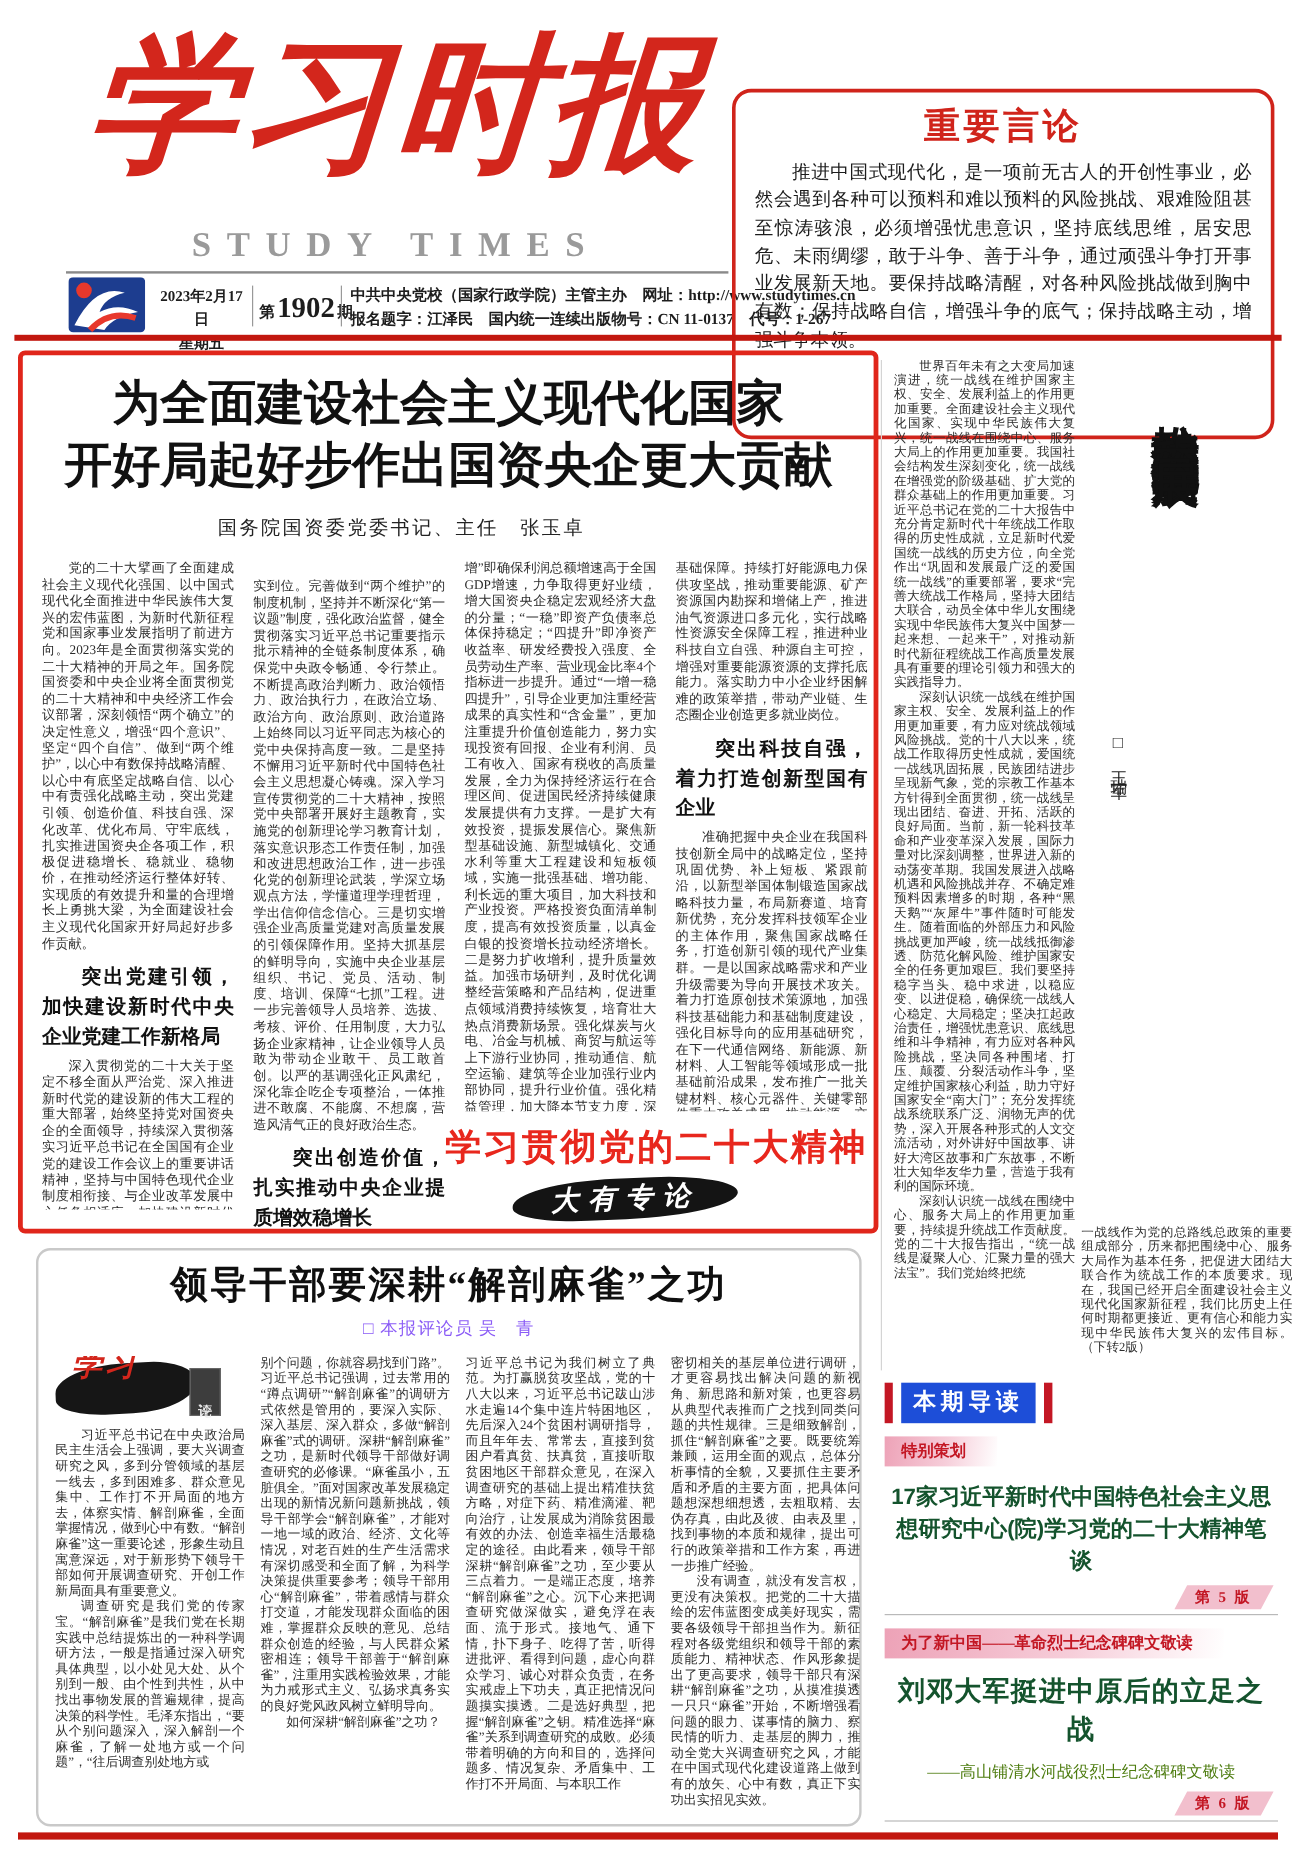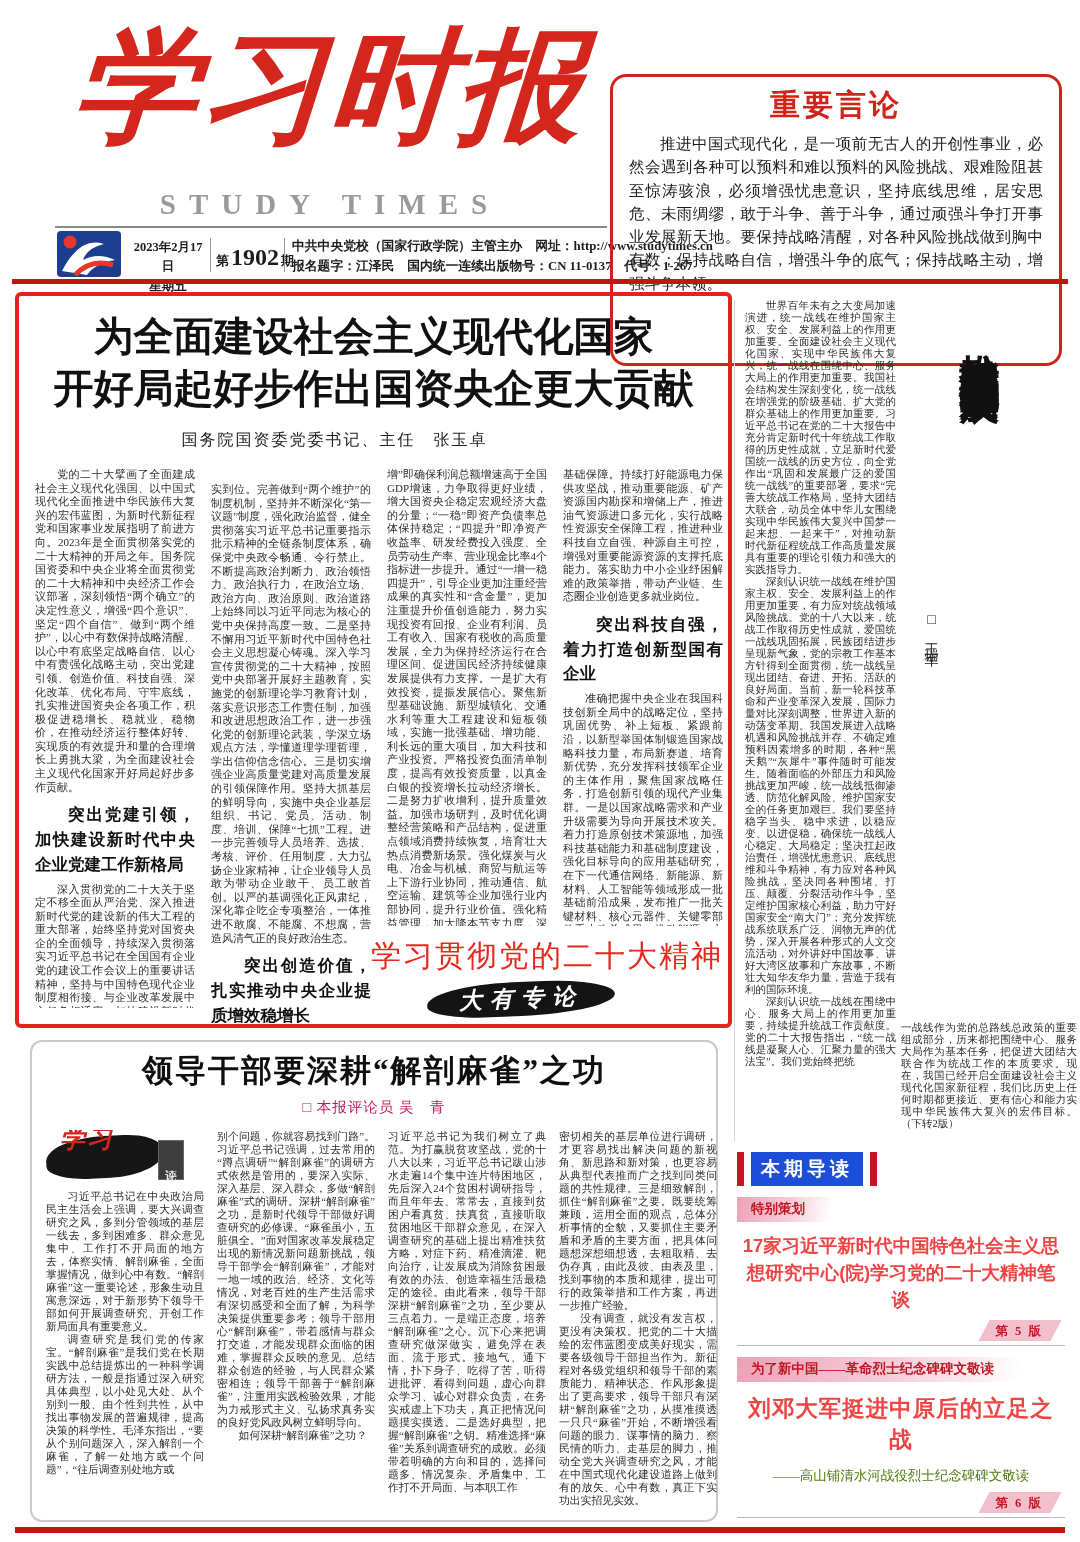--- a/index.html
+++ b/index.html
@@ -33,59 +33,59 @@
   .lead-byline{left:0;top:134px;width:583px;text-align:center;font-size:16px;letter-spacing:2px;color:#222;margin-left:24px;}
   .col{box-sizing:border-box;overflow:hidden;text-align:justify;font-size:11px;line-height:13.6px;color:#2c2c2c;}
   .para{text-indent:2em;}
   .para.cont{text-indent:0;}
   .subhead{font-family:"Liberation Sans","DejaVu Sans",sans-serif;font-weight:700;font-size:16.5px;
            line-height:1.5;margin:8px 0 6px;text-indent:2em;text-align:justify;color:#111;}
   .lead-col1{left:16px;top:172px;width:160px;height:540px;}
   .lead-col2{left:192px;top:187px;width:160px;height:540px;}
   .lead-col3{left:368px;top:172px;width:160px;height:458px;}
   .lead-col4{left:544px;top:172px;width:160px;height:458px;}
-  .lead-banner{left:352px;top:640px;width:352px;text-align:center;font-weight:400;font-size:30px;
+  .lead-banner{left:352px;top:640px;width:352px;text-align:center;font-weight:700;font-size:30px;
                letter-spacing:2px;color:#e8271d;}
   .stamp{left:408px;top:686px;width:188px;height:34px;background:#141414;color:#fff;
          border-radius:55% 45% 60% 40% / 70% 55% 65% 45%;transform:rotate(-2.5deg);
          text-align:center;font-size:23px;font-style:italic;font-weight:700;letter-spacing:8px;line-height:34px;}
 
   
   .vdiv{left:734px;top:300px;height:842px;width:0;border-left:1px solid #d4d4d4;}
   .ra-col1{left:745px;top:300px;width:151px;height:846px;font-size:10.5px;line-height:12px;}
   .ra-col2{left:901px;top:1022px;width:176px;height:122px;font-size:10.5px;line-height:12px;}
   .ra-col1,.ra-col2{box-sizing:border-box;overflow:hidden;text-align:justify;color:#2c2c2c;}
   .ra-title{left:952px;top:322px;height:680px;writing-mode:vertical-rl;text-orientation:upright;
             font-size:40px;font-weight:900;letter-spacing:2px;color:#111;}
   .ra-author{left:922px;top:612px;writing-mode:vertical-rl;text-orientation:upright;font-size:14px;letter-spacing:5px;color:#222;}
 
   
   .comm-box{left:30px;top:1040px;width:688px;height:482px;border:2px solid #c9c9c9;border-radius:12px;box-sizing:border-box;}
   .comm-title{left:0;top:8px;width:684px;text-align:center;font-size:31px;font-weight:900;letter-spacing:2px;color:#0f0f0f;}
-  .comm-byline{left:0;top:56px;width:684px;text-align:center;font-size:14.5px;color:#be185d;letter-spacing:1px;}
+  .comm-byline{left:0;top:56px;width:684px;text-align:center;font-size:14.5px;color:#8b5cf6;letter-spacing:1px;}
   .comm-col{top:88px;width:158px;height:382px;}
   .comm-col1{left:14px;}  .comm-col2{left:185px;}  .comm-col3{left:356px;}  .comm-col4{left:527px;}
   .comm-col{position:absolute;box-sizing:border-box;overflow:hidden;text-align:justify;font-size:10.8px;line-height:13px;color:#2c2c2c;}
   .xplogo{position:relative;width:150px;height:50px;margin:2px 0 8px;}
   .xplogo .ink{position:absolute;left:0;top:4px;width:118px;height:42px;background:#161616;
                border-radius:60% 40% 55% 45% / 65% 50% 70% 40%;transform:rotate(-3deg);}
   .xplogo .xz{position:absolute;left:14px;top:0;font-size:25px;font-weight:900;font-style:italic;color:#d3261c;letter-spacing:2px;}
   .xplogo .seal{position:absolute;left:112px;top:8px;width:24px;height:38px;background:#3d3d3d;border:1px solid #666;
                 color:#eee;writing-mode:vertical-rl;text-orientation:upright;font-size:12px;text-align:center;line-height:24px;}
 
   
   .digest{left:737px;top:1152px;width:328px;height:372px;overflow:hidden;}
   .dg-head{display:flex;align-items:center;gap:7px;height:34px;}
   .dg-bar{width:7px;height:34px;background:#c31724;}
   .dg-title{width:112px;height:34px;background:#1d4ed8;color:#fff;text-align:center;line-height:34px;
             font-size:19px;font-weight:700;letter-spacing:4px;}
   .dg-item{margin-top:11px;}
   .dg-tag{display:inline-block;max-width:316px;padding:3px 26px 4px 14px;font-size:13.5px;font-weight:700;color:#c31724;
           background:linear-gradient(100deg,#eda2b7 0%,#f6cdd9 55%,rgba(255,255,255,0) 100%);white-space:nowrap;overflow:hidden;}
-  .dg-hl{text-align:center;color:#ef4444;margin:7px 4px 4px;}
+  .dg-hl{text-align:center;color:#14532d;margin:7px 4px 4px;}
   .dg-hl.h1{font-family:"Liberation Sans","DejaVu Sans",sans-serif;font-weight:700;font-size:18.5px;line-height:1.45;}
   .dg-hl.h2{font-weight:900;font-size:22.5px;letter-spacing:1px;}
   .dg-sub{text-align:center;font-size:13.5px;color:#4d7c0f;margin-top:12px;}
   .dg-pagerow{border-bottom:1.5px solid #b9b9b9;text-align:right;padding:3px 10px 4px;margin-top:4px;}
   .dg-page{display:inline-block;background:#f2bfcd;transform:skewX(-28deg);padding:1px 12px;}
   .dg-page span{display:inline-block;transform:skewX(28deg);font-size:12.5px;color:#c31724;font-weight:700;letter-spacing:2px;}
 
   .rule-bottom{left:15px;top:1527px;width:1050px;height:6px;background:#c2170f;}
 </style>
 </head>

